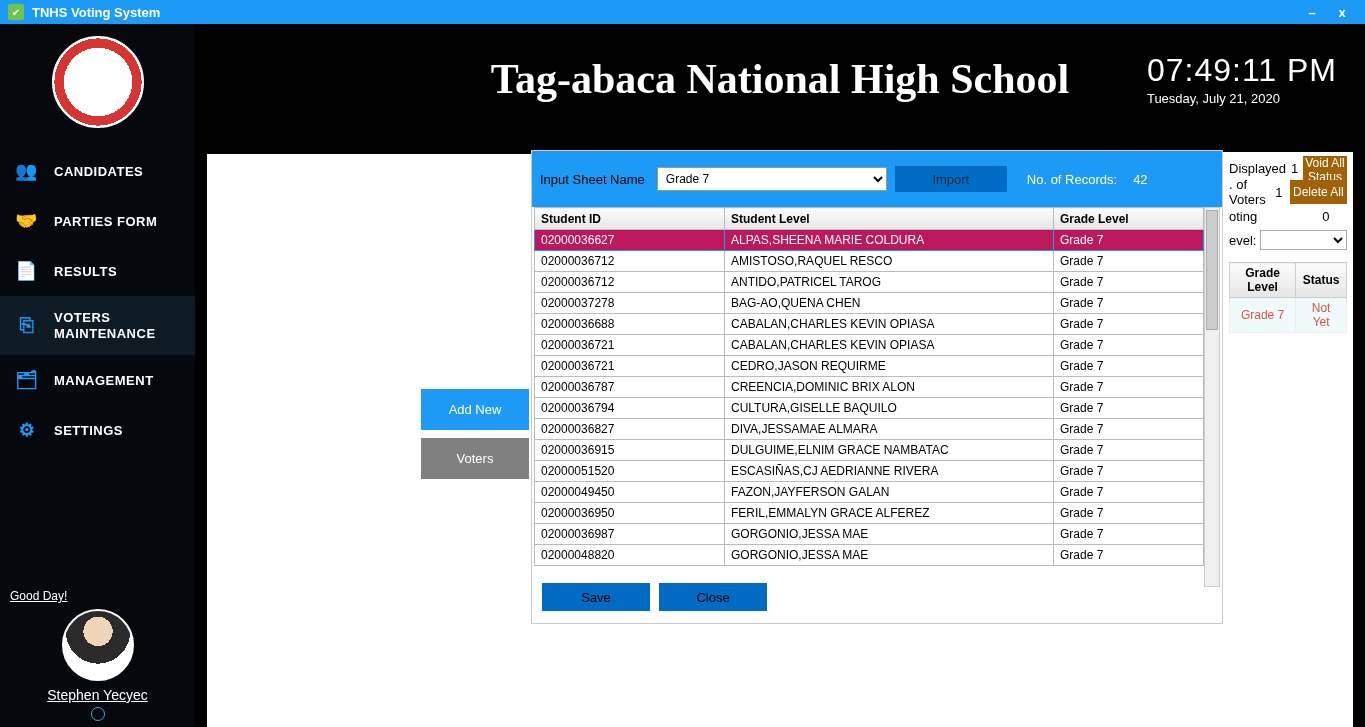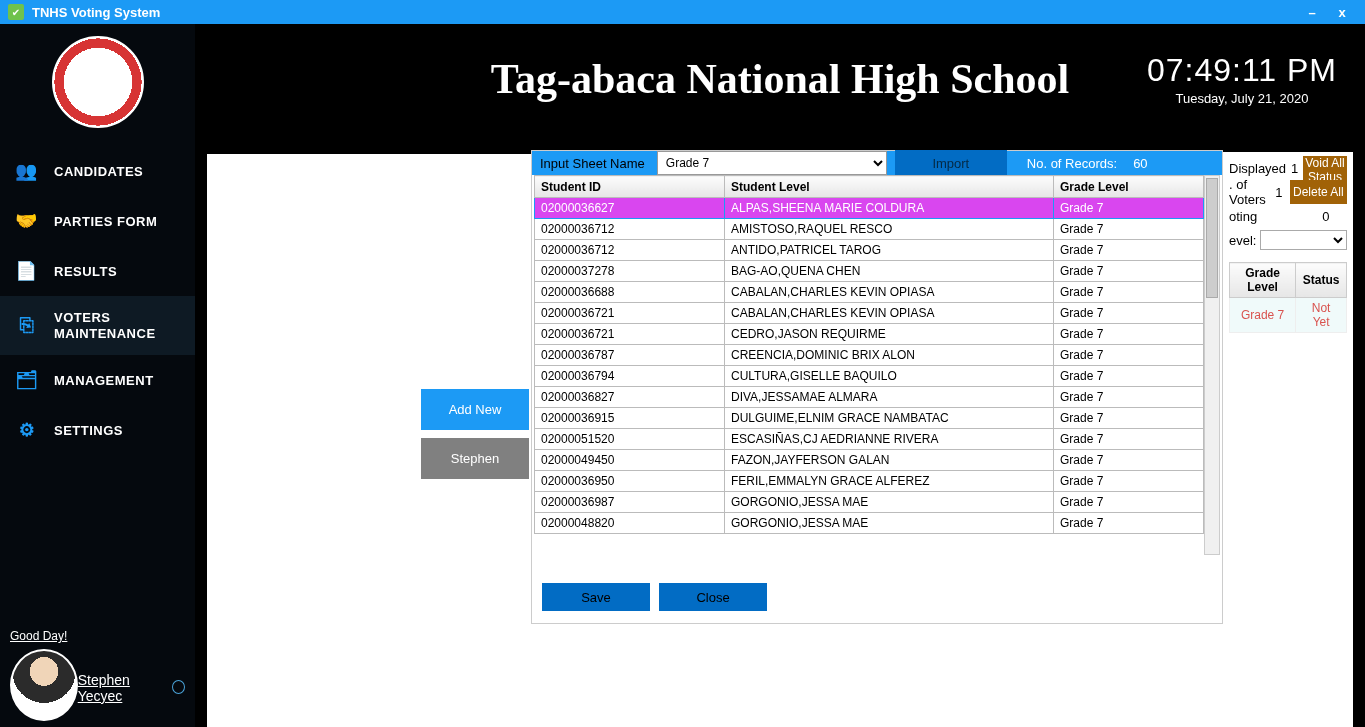--- a/index.html
+++ b/index.html
@@ -17,56 +17,56 @@
 .logo-wrap { display: flex; justify-content: center; padding: 12px 0 18px; }
 .logo { width: 92px; height: 92px; border-radius: 50%; background: radial-gradient(circle at 50% 50%, #fff 0 55%, #D73434 55% 70%, #fff 70% 100%); border: 2px solid #fff; position: relative; display:flex; align-items:center; justify-content:center; }
 .logo::after { content:""; position:absolute; width:40px; height:30px; background:#fff; clip-path: polygon(50% 0, 100% 30%, 85% 100%, 15% 100%, 0 30%); }
 
 .nav-item { display: flex; align-items: center; gap: 16px; padding: 14px 16px; font-size: 13px; font-weight: 700; letter-spacing: .5px; cursor: pointer; color: #fff; }
 .nav-item.active { background: #0E1A24; }
 .nav-icon { width: 22px; height: 22px; flex: 0 0 22px; display: flex; align-items: center; justify-content: center; color: #1C9AF5; font-size: 18px; }
 
 .sb-footer { margin-top: auto; padding: 8px 10px 6px; text-decoration: underline; }
 .good-day { font-size: 12px; color: #fff; margin-bottom: 6px; }
-.avatar-wrap { display: flex; flex-direction: row; align-items: center; }
+.avatar-wrap { display: flex; flex-direction: column; align-items: center; }
 .avatar { width: 72px; height: 72px; border-radius: 50%; background: radial-gradient(circle at 50% 30%, #F0D5B8 0 25%, #2B2B2B 25% 55%, #fff 55% 100%); border: 2px solid #fff; }
 .username { margin-top: 6px; font-size: 14px; color: #fff; }
 .lock { margin-top: 4px; width: 14px; height: 14px; border: 1.5px solid #4AA3D9; border-radius: 50%; position: relative; }
 
 .content { flex: 1; background: #000; position: relative; }
 
 .header-black { height: 110px; background: #000; position: relative; }
 .school-title { position: absolute; left: 50%; top: 50%; transform: translate(-50%, -50%); color: #fff; font-family: "Brush Script MT", cursive; font-size: 42px; font-weight: bold; white-space: nowrap; }
-.clock { position: absolute; right: 28px; top: 28px; color: #fff; text-align: center; }
+.clock { position: absolute; right: 28px; top: 28px; color: #fff; text-align: left; }
 .clock .time { font-size: 32px; font-weight: 300; letter-spacing: 1px; }
 .clock .date { font-size: 13px; margin-top: 2px; }
 
 .body-white { position: absolute; left: 12px; top: 130px; right: 12px; bottom: 0; background: #fff; }
 
 .form-side { position: absolute; left: 220px; top: 180px; width: 120px; color: #fff; font-size: 13px; }
 .form-side label { display: block; margin-bottom: 4px; color: #fff; }
 .form-side input { width: 100px; height: 20px; background: #fff; border: none; margin-bottom: 10px; font-size: 12px; padding: 0 4px; }
 
 .btn-side { position: absolute; left: 226px; width: 108px; height: 41px; border: none; color: #fff; font-size: 13px; cursor: pointer; }
 .btn-addnew { top: 365px; background: #1C9AF5; }
 .btn-delete { top: 414px; background: #808080; }
 
 .modal { position: absolute; left: 336px; top: 126px; width: 692px; height: 474px; background: #fff; border: 1px solid #ccc; }
-.modal-top { background: #1C9AF5; height: 24px; display: flex; align-items: center; padding: 0 8px; gap: 8px; font-size: 13px; color: #000; }
+.modal-top { background: #1C9AF5; height: 56px; display: flex; align-items: center; padding: 0 8px; gap: 8px; font-size: 13px; color: #000; }
 .modal-top .lbl { margin-right: 4px; }
 .modal-top select { height: 24px; width: 230px; font-size: 12px; padding: 0 4px; border: 1px solid #999; background: #fff; }
 .btn-import { background: #026CC4; color: #042A45; border: none; height: 26px; width: 112px; font-size: 13px; cursor: pointer; }
 .rec-lbl { color: #fff; margin-left: 12px; }
 .rec-val { color: #fff; margin-left: 8px; }
 
 .grid-wrap { position: relative; height: 380px; overflow: hidden; }
 .grid { width: 670px; border-collapse: collapse; font-size: 12px; margin-left: 2px; }
 .grid th { background: linear-gradient(#fcfcfc, #e6e6e6); border: 1px solid #bbb; text-align: left; padding: 3px 6px; font-weight: 600; height: 22px; }
 .grid td { border: 1px solid #bbb; padding: 3px 6px; height: 20px; }
-.grid tr.selected td { background: #d946ef; color: #fff; border-color: #1C9AF5; }
+.grid tr.selected td { background: #be185d; color: #fff; border-color: #1C9AF5; }
 .grid .col-id { width: 190px; }
 .grid .col-gl { width: 150px; }
 .grid-scroll { position: absolute; right: 2px; top: 0; bottom: 0; width: 16px; background: #f0f0f0; border: 1px solid #ccc; }
 .grid-scroll .thumb { position: absolute; top: 2px; left: 1px; right: 1px; height: 120px; background: #cdcdcd; border: 1px solid #aaa; }
 
 .modal-bottom { position: absolute; bottom: 12px; left: 10px; display: flex; gap: 9px; }
 .btn-blue { background: #026CC4; color: #000; border: none; height: 28px; width: 108px; font-size: 13px; cursor: pointer; }
 
 .right-panel { position: absolute; left: 1028px; top: 128px; right: 12px; background: #fff; padding: 4px 6px 0; font-size: 13px; }
 .rp-row { display: flex; align-items: center; height: 24px; }
@@ -147,31 +147,31 @@
     <div class="form-side">
       <label>Student ID</label>
       <input type="text" style="">
       <label>Fullname</label>
       <input type="text" style="">
       <label>Grade Level</label>
       <input type="text" style="">
     </div>
 
     <button class="btn-side btn-addnew">Add New</button>
-    <button class="btn-side btn-delete">Stephen</button>
+    <button class="btn-side btn-delete">Voters</button>
 
     <div class="modal">
       <div class="modal-top">
         <span class="lbl">Input Sheet Name</span>
         <select>
           <option>Grade 7</option>
         </select>
         <button class="btn-import">Import</button>
         <span class="rec-lbl">No. of Records:</span>
-        <span class="rec-val">60</span>
+        <span class="rec-val">42</span>
       </div>
       <div class="grid-wrap">
         <table class="grid">
           <thead>
             <tr>
               <th class="col-id">Student ID</th>
               <th>Student Level</th>
               <th class="col-gl">Grade Level</th>
             </tr>
           </thead>

